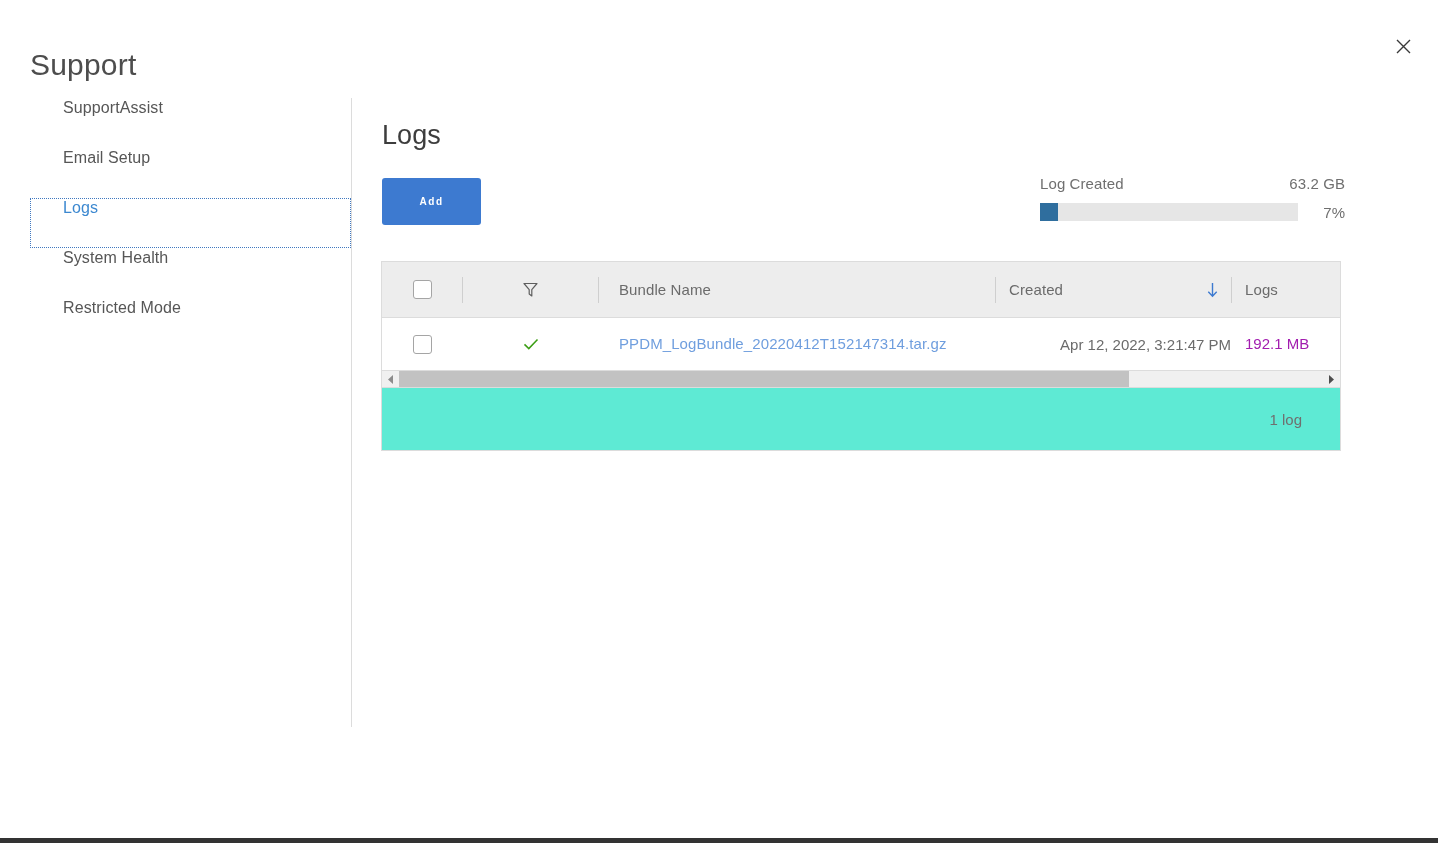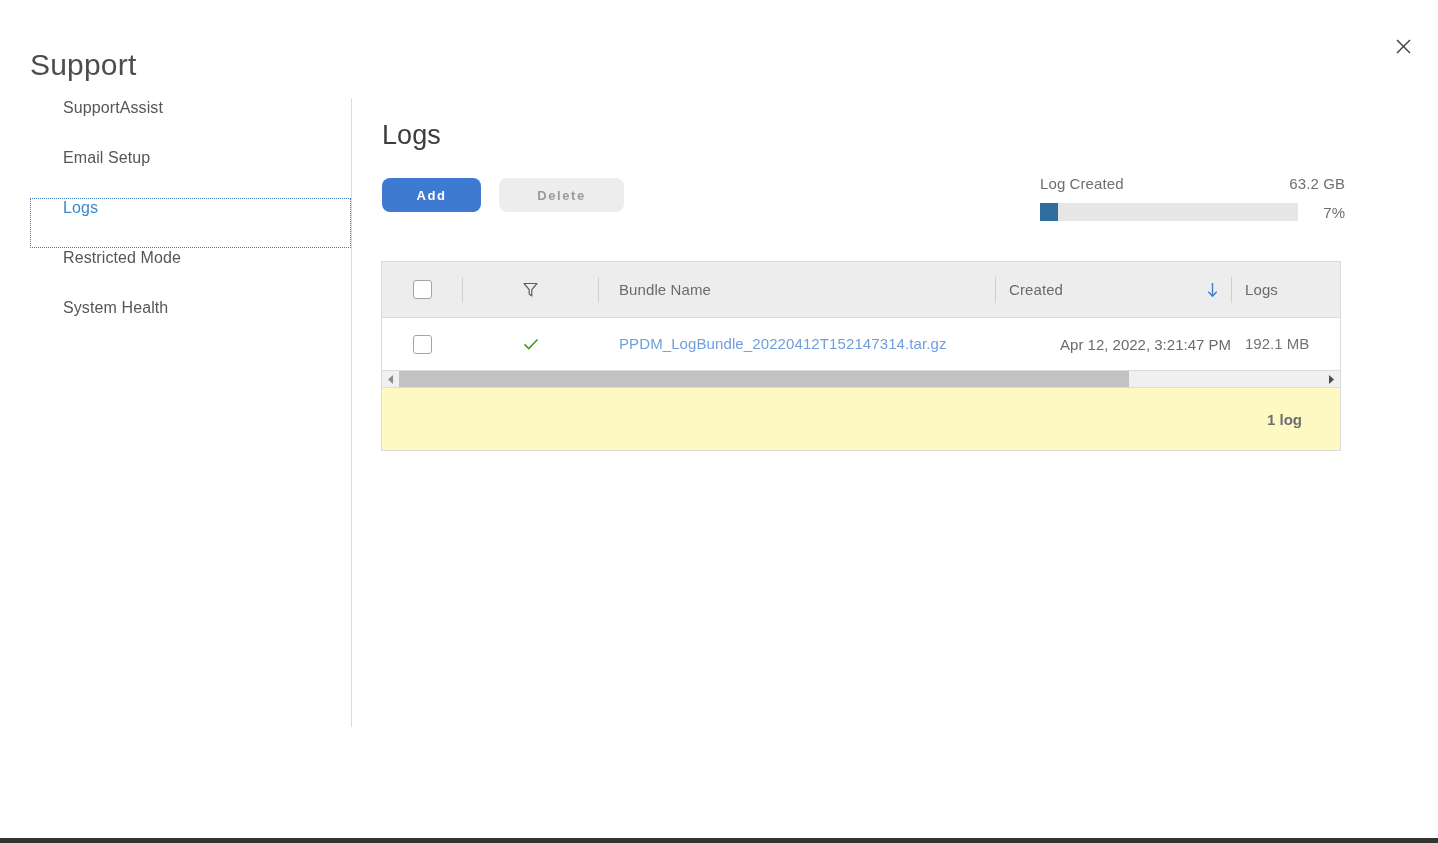--- a/index.html
+++ b/index.html
@@ -90,27 +90,27 @@
 
   
   .btn-row {
     position: absolute;
     left: 382px;
     top: 178px;
     display: flex;
     gap: 18px;
   }
   .btn {
-    height: 34px;
+    height: 47px;
     min-width: 99px;
     padding: 0 20px;
     border: none;
-    border-radius: 8px;
+    border-radius: 3px;
     font-family: "Liberation Sans", sans-serif;
-    font-size: 13px;
+    font-size: 10px;
     font-weight: bold;
     letter-spacing: 1.6px;
     cursor: pointer;
     display: inline-flex;
     align-items: center;
     justify-content: center;
   }
   .btn-primary {
     background: #3d7ad0;
     color: #ffffff;
@@ -228,21 +228,21 @@
     padding-left: 13px;
     box-sizing: border-box;
   }
   .th-label {
     font-size: 15px;
     color: #6b6b6b;
     letter-spacing: 0.1px;
   }
   .td-size {
     font-size: 15px;
-    color: #737373;
+    color: #a21caf;
     text-align: right;
     width: 93px;
   }
   .td-created {
     font-size: 15px;
     color: #6b6b6b;
     text-align: right;
     width: 222px;
   }
   .link {
@@ -303,29 +303,28 @@
     top: 0;
     height: 16px;
     width: 79.5%;
     background: #c2c2c2;
     cursor: pointer;
   }
 
   
   .tfoot {
     height: 62px;
-    background: #fef9c3;
+    background: #5eead4;
     display: flex;
     align-items: center;
     justify-content: flex-end;
     padding-right: 38px;
     box-sizing: border-box;
     font-size: 15px;
     color: #6f6f6f;
-    font-weight: bold;
   }
 
   
   .modal-footer {
     position: absolute;
     left: 0;
     right: 0;
     bottom: 5px;
     height: 110px;
     display: flex;
@@ -373,33 +372,32 @@
     <div class="side-item">
       <span>SupportAssist</span>
     </div>
     <div class="side-item">
       <span>Email Setup</span>
     </div>
     <div class="side-item selected">
       <span>Logs</span>
     </div>
     <div class="side-item">
+      <span>System Health</span>
+    </div>
+    <div class="side-item">
       <span>Restricted Mode</span>
-    </div>
-    <div class="side-item">
-      <span>System Health</span>
     </div>
   </div>
   <div class="side-divider"></div>
 
   <div class="panel-title">Logs</div>
 
   <div class="btn-row">
     <button class="btn btn-primary">Add</button>
-    <button class="btn btn-disabled">Delete</button>
   </div>
 
   <div class="capacity">
     <div class="cap-row">
       <span>Log Created</span>
       <span>63.2 GB</span>
     </div>
     <div class="cap-bar-row">
       <div class="cap-track">
         <div class="cap-fill" style="width: 7%; background: rgb(47, 110, 158);"></div>

